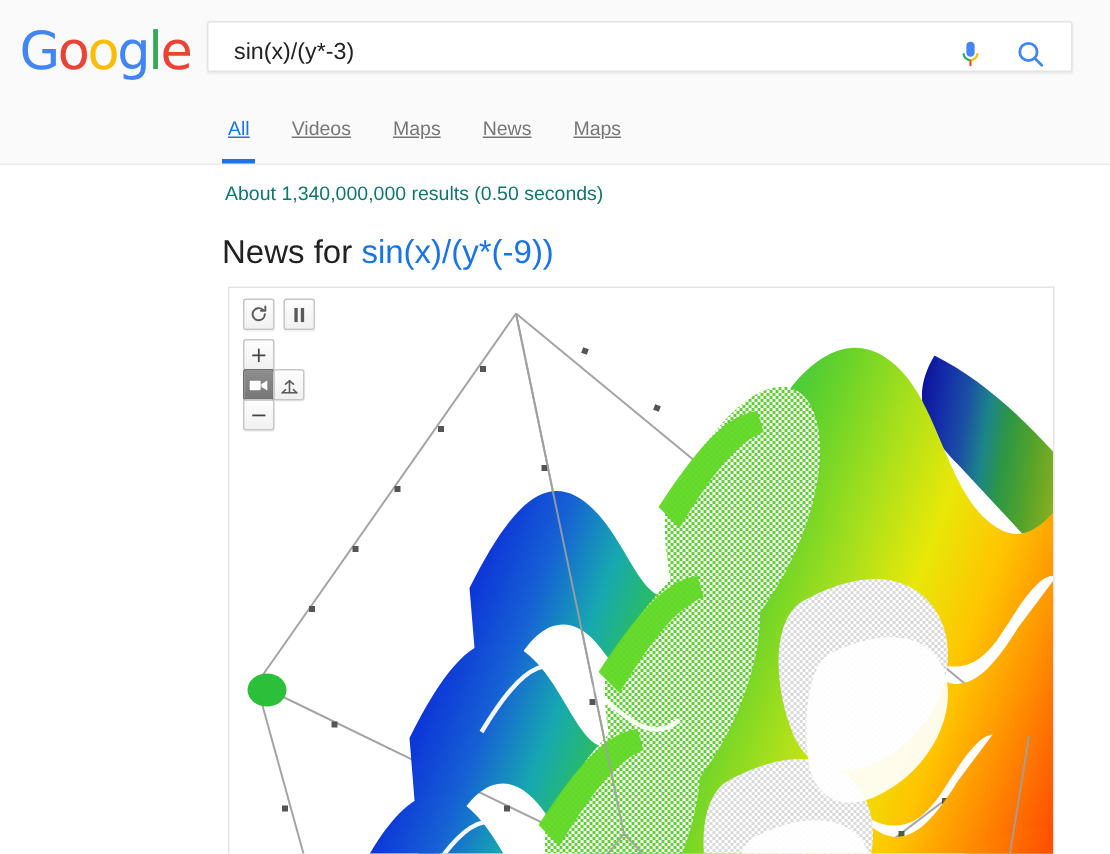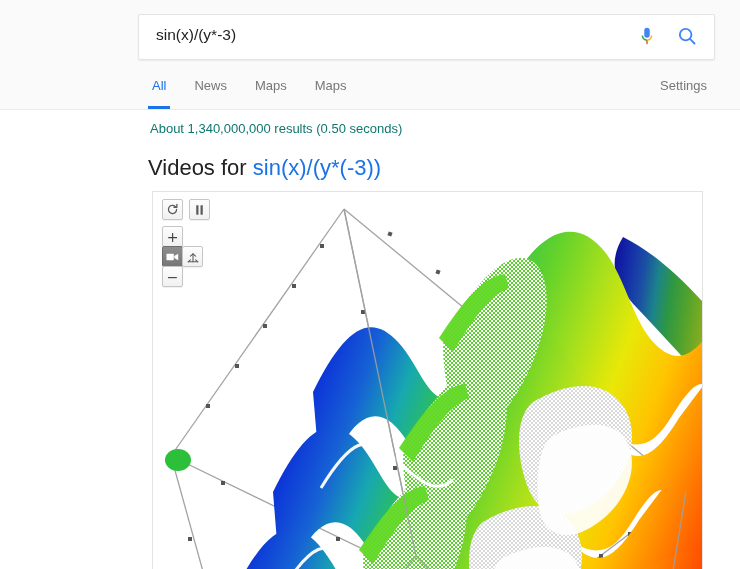--- a/index.html
+++ b/index.html
@@ -26,21 +26,21 @@
     letter-spacing: -1.6px;
     font-family: "DejaVu Sans", sans-serif;
     line-height: 1;
     user-select: none;
     white-space: nowrap;
   }
   #logo span { display: inline-block; }
 
   #searchbox {
     position: absolute; left: 138px; top: 14px;
-    width: 577px; height: 46px;
+    width: 577px; height: 34px;
     background: #ffffff;
     border: 1px solid #e4e4e4;
     border-radius: 2px;
     box-shadow: 0 1px 2px rgba(0,0,0,0.07);
   }
   #search-input {
     position: absolute; left: 15px; top: 0;
     width: 480px; height: 40px;
     border: 0; outline: 0;
     background: transparent;
@@ -66,20 +66,21 @@
   }
   .nav-left { position: absolute; left: 138px; top: 0; display: flex; }
   .nav-right { position: absolute; right: 20px; top: 0; display: flex; }
   .nav-item {
     position: relative;
     font-size: 13px;
     color: #777777;
     padding: 6px 14px 16px 14px;
     cursor: pointer;
     white-space: nowrap;
+    text-decoration: underline;
   }
   .nav-item.active { color: #1a73e8; }
   .nav-item.active::after {
     content: "";
     position: absolute; left: 10px; right: 10px; bottom: 0;
     height: 3px; background: #1a73e8;
   }
   .nav-right .nav-item { color: #777777; padding-left: 13px; padding-right: 13px; }
 
   
@@ -132,53 +133,54 @@
   #ctl-zoom .zcam   { position: absolute; left: 0;  top: 20px; }
   #ctl-zoom .zmove  { position: absolute; left: 20px; top: 20px; }
   #ctl-zoom .zminus { position: absolute; left: 0;  top: 40px; }
   .plusminus { font-size: 14px; color: #444; line-height: 1; font-family: "DejaVu Sans", sans-serif; }
 </style>
 </head>
 <body>
 
 <div id="header">
 
+  <div id="logo"><span style="color: rgb(66, 133, 244);">G</span><span style="color: rgb(234, 67, 53);">o</span><span style="color: rgb(251, 188, 5);">o</span><span style="color: rgb(66, 133, 244);">g</span><span style="color: rgb(52, 168, 83);">l</span><span style="color: rgb(234, 67, 53);">e</span></div>
 
   <div id="searchbox">
     <input id="search-input" type="text" value="sin(x)/(y*-3)" placeholder="Search" style="">
 
     <svg id="mic-icon" viewBox="0 0 24 24">
       <path fill="#4285F4" d="M12 3a3 3 0 0 1 3 3v5a3 3 0 0 1-6 0V6a3 3 0 0 1 3-3z"></path>
       <path fill="#34A853" d="M6.2 11.5h1.6c0 2.3 1.9 4.2 4.2 4.2v1.6c-3.2 0-5.8-2.6-5.8-5.8z"></path>
       <path fill="#FBBC05" d="M16.2 11.5h1.6c0 3.2-2.6 5.8-5.8 5.8v-1.6c2.3 0 4.2-1.9 4.2-4.2z"></path>
       <rect fill="#EA4335" x="11.25" y="16.6" width="1.5" height="4.3" rx="0.5"></rect>
     </svg>
 
     <svg id="search-icon" viewBox="0 0 24 24">
       <circle cx="10.5" cy="10.5" r="6.3" fill="none" stroke="#4285F4" stroke-width="2"></circle>
       <line x1="15.2" y1="15.2" x2="20.2" y2="20.2" stroke="#4285F4" stroke-width="2" stroke-linecap="round"></line>
     </svg>
   </div>
 
   <div id="nav">
     <div class="nav-left" id="nav-left">
         <div class="nav-item active">All</div>
+        <div class="nav-item">Videos</div>
+        <div class="nav-item">Maps</div>
         <div class="nav-item">News</div>
-        <div class="nav-item">Maps</div>
         <div class="nav-item">Maps</div>
       </div>
     <div class="nav-right" id="nav-right">
-        <div class="nav-item">Settings</div>
       </div>
   </div>
 </div>
 
 <div id="results-stats">About 1,340,000,000 results (0.50 seconds)</div>
 
-<div id="graph-title"><span>Videos for </span><span class="expr">sin(x)/(y*(-3))</span></div>
+<div id="graph-title"><span>News for </span><span class="expr">sin(x)/(y*(-9))</span></div>
 
 <div id="graph-panel">
 
   <svg id="plot-svg" width="551" height="378" viewBox="0 0 551 378">
     <defs>
 
       <linearGradient id="rainbow" x1="0" y1="0" x2="1" y2="0.18">
         <stop offset="0.00" stop-color="#0000CC"></stop>
         <stop offset="0.10" stop-color="#0b2fd8"></stop>
         <stop offset="0.19" stop-color="#1660d5"></stop>

